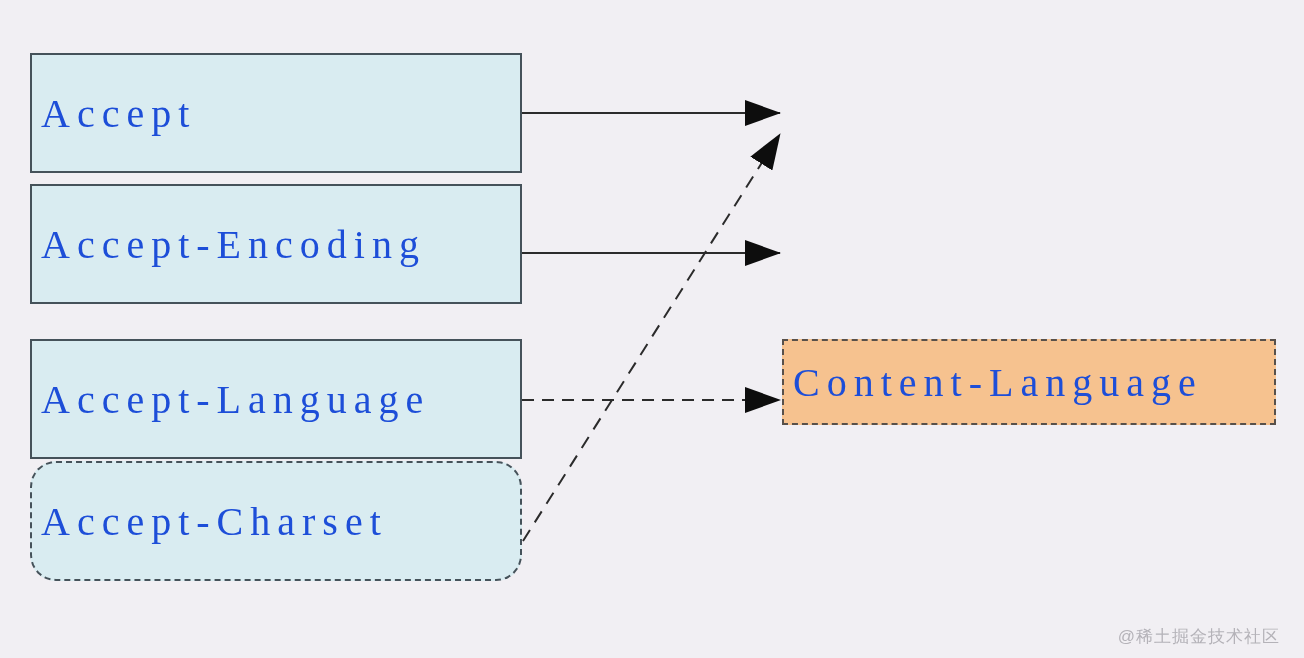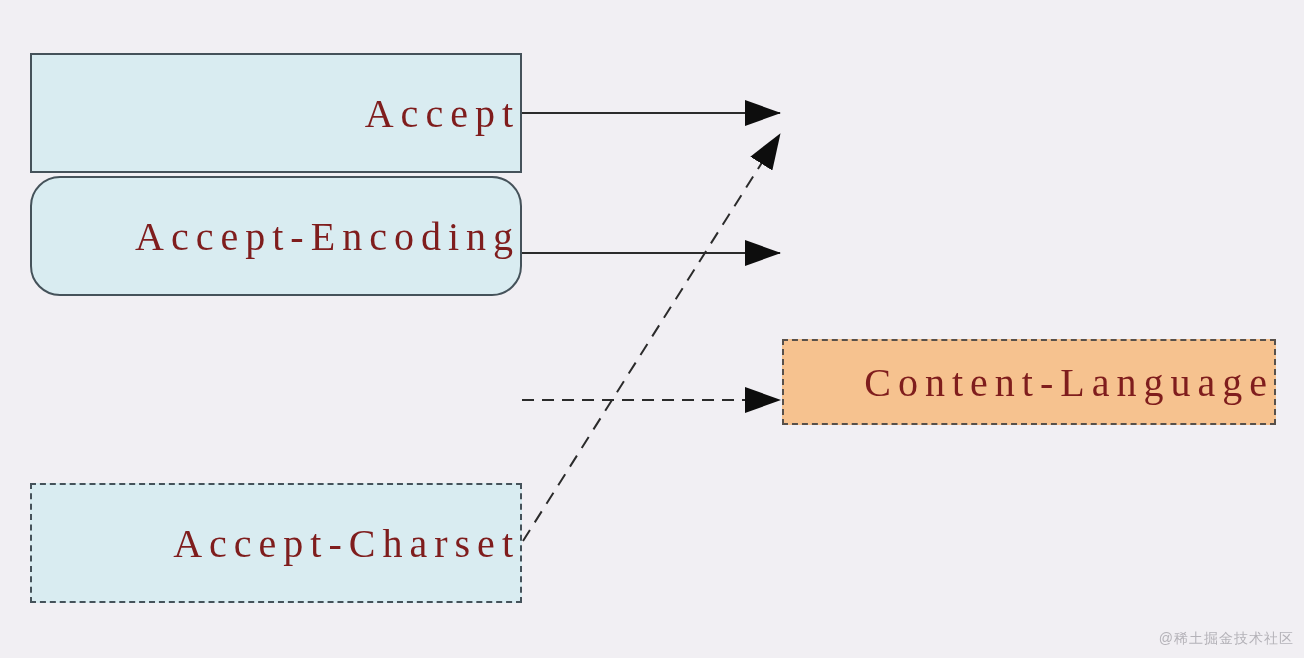--- a/index.html
+++ b/index.html
@@ -15,63 +15,66 @@
     overflow: hidden;
     font-family: "Liberation Serif", "DejaVu Serif", serif;
   }
   .box {
     position: absolute;
     width: 492px;
     height: 120px;
     box-sizing: border-box;
     display: flex;
     align-items: center;
-    justify-content: flex-end;
+    justify-content: flex-start;
     font-size: 40px;
     letter-spacing: 7px;
-    color: #7f1d1d;
+    color: #1d4ed8;
     white-space: nowrap;
     padding-left: 9px;
   }
   .box.left  { left: 30px;  background: #d9ecf1; border: 2px solid #45525a; }
   .box.right { left: 782px; width: 494px; background: #f6c28f; border: 2px solid #57504a; }
   .box.dashed-border { border-style: dashed; }
   .row1 { top: 53px; }
-  .row2 { top: 176px; border-radius: 30px; }
+  .row2 { top: 184px; }
   .row3 { top: 339px; }
-  .row4 { top: 483px; }
+  .row4 { top: 461px; border-radius: 26px; }
   .right.row1 { top: 52px; }
   .right.row3 { height: 86px; }
   .arrow-layer {
     position: absolute;
     left: 0; top: 0;
     width: 1304px;
     height: 658px;
     pointer-events: none;
   }
   .watermark {
     position: absolute;
-    right: 10px;
+    right: 24px;
     bottom: 10px;
-    font-size: 14px;
+    font-size: 17px;
     letter-spacing: 1px;
     color: #b4b2b8;
     font-family: "Liberation Sans", "DejaVu Sans", sans-serif;
   }
 </style>
 </head>
 <body>
 
 <div class="canvas">
 
   <div class="box left row1">
     <span>Accept</span>
   </div>
   <div class="box left row2">
     <span>Accept-Encoding</span>
+  </div>
+  <div class="box left row3">
+    <span>Accept-Language</span>
   </div>
   <div class="box left row4 dashed-border">
     <span>Accept-Charset</span>
   </div>
 
   <div class="box right row3 dashed-border">
     <span>Content-Language</span>
   </div>
 
   <svg class="arrow-layer" viewBox="0 0 1304 658" xmlns="http://www.w3.org/2000/svg">

